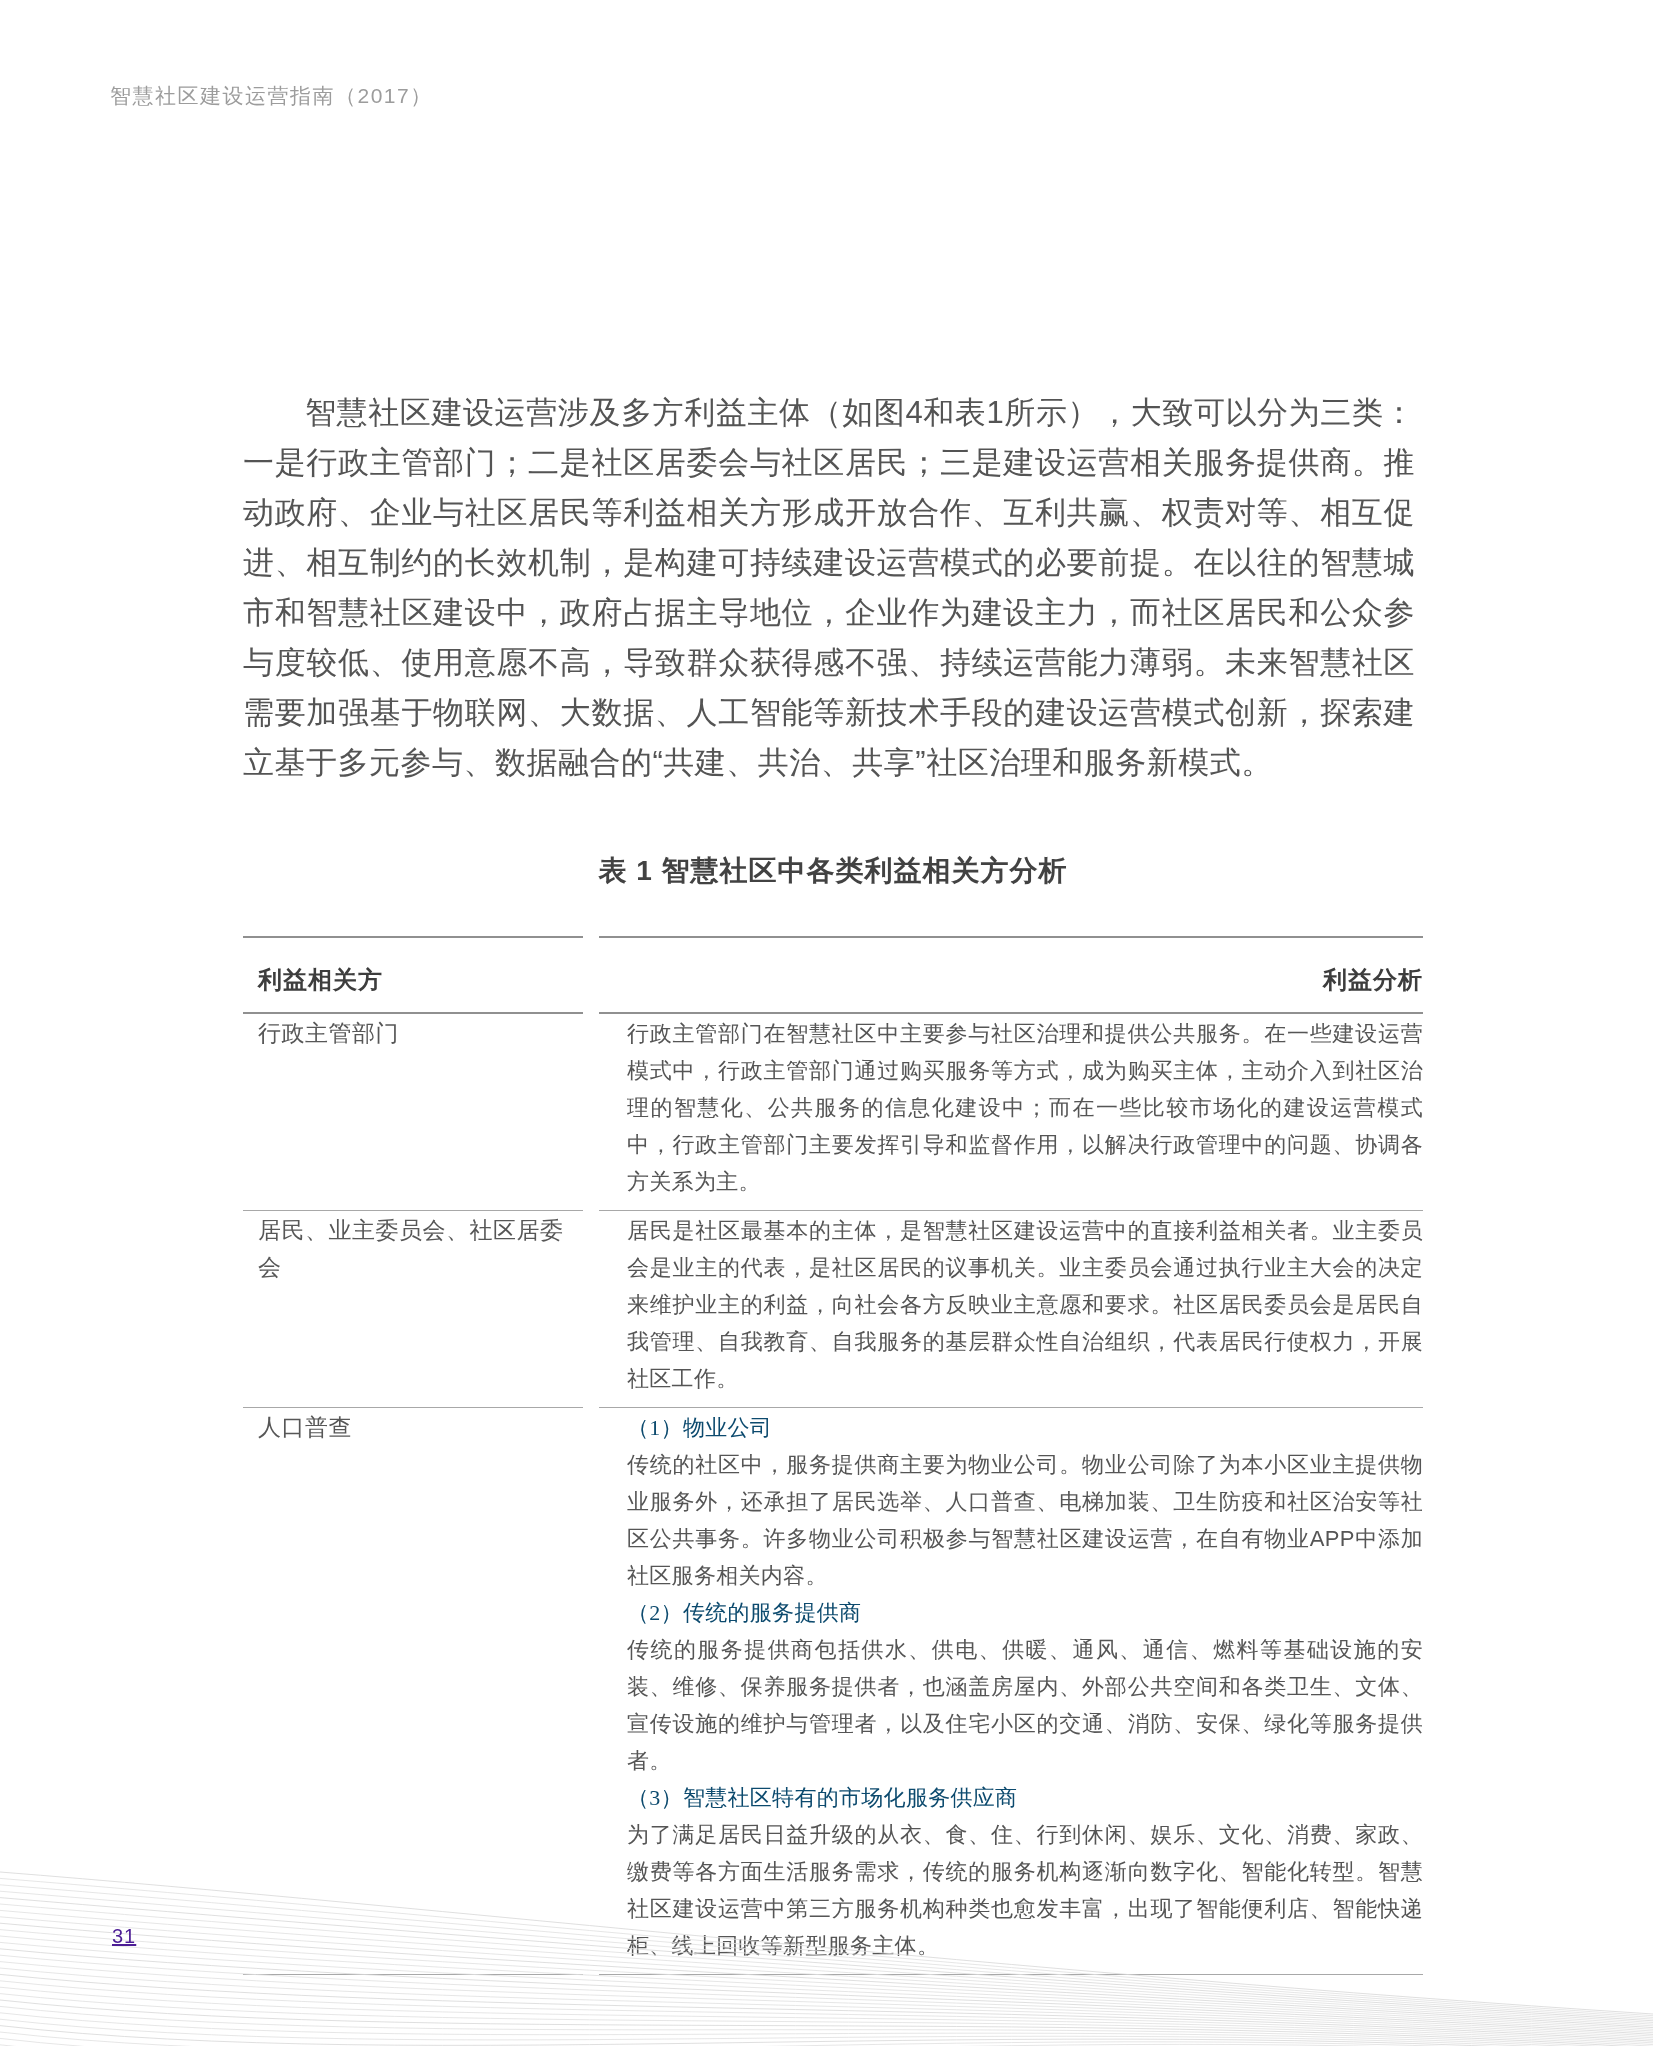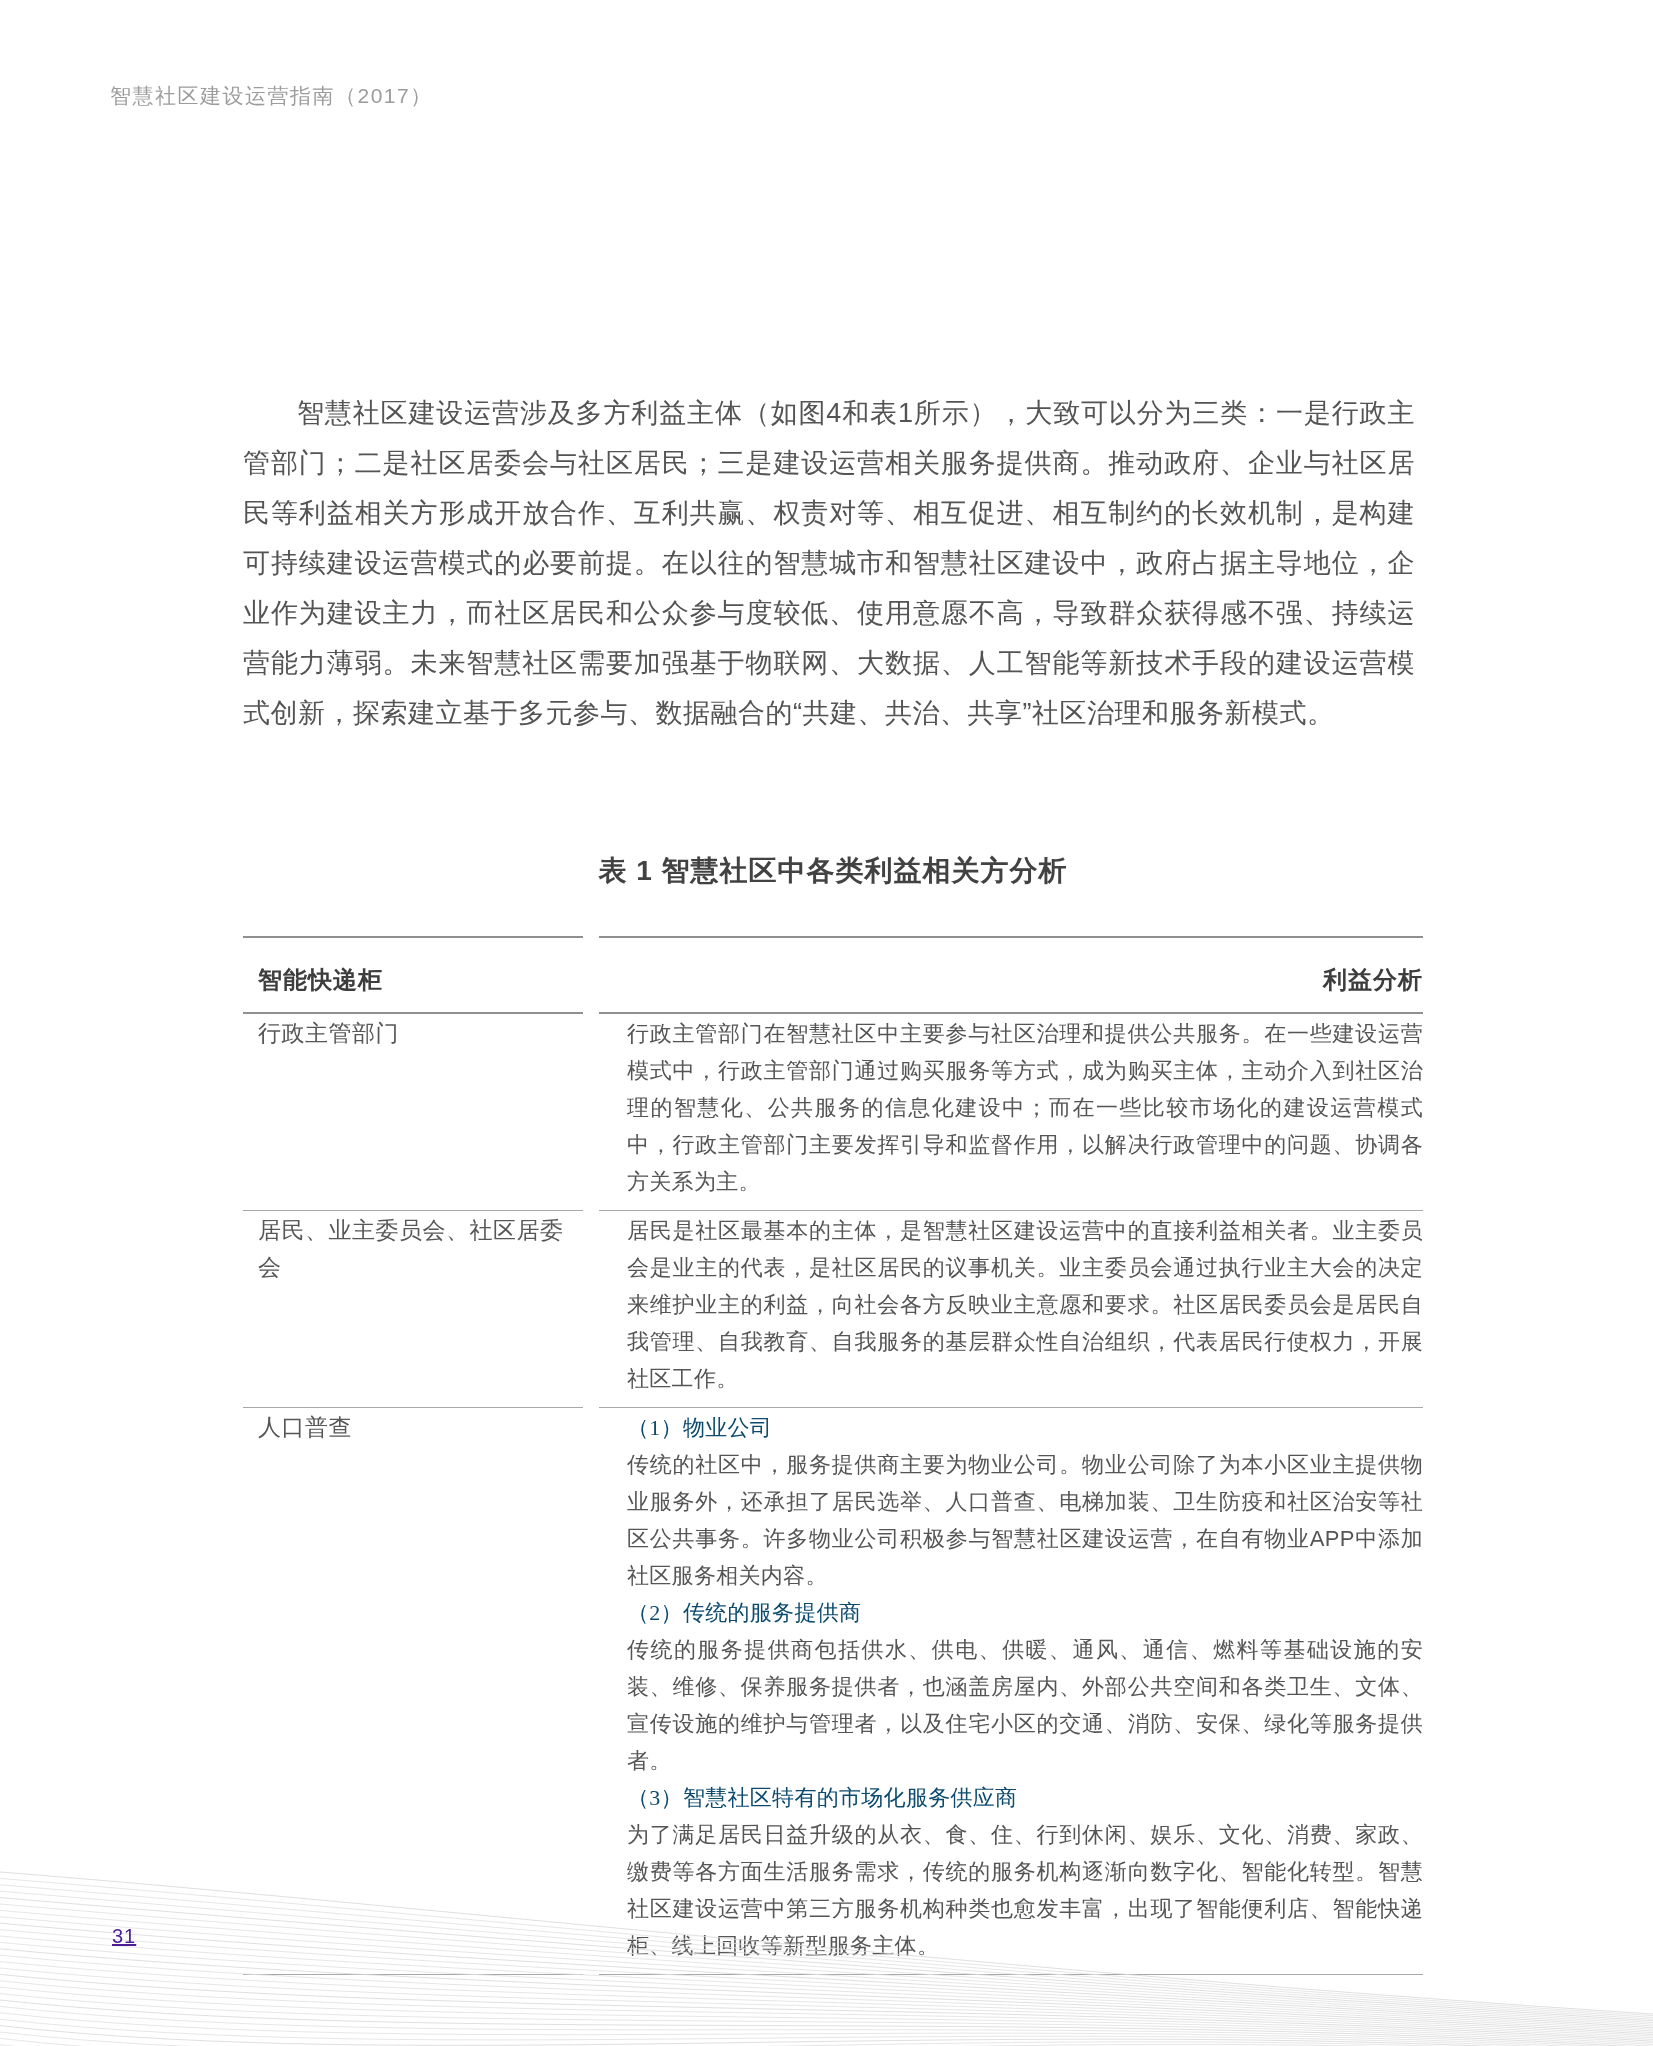--- a/index.html
+++ b/index.html
@@ -9,21 +9,21 @@
     position:relative;
     overflow:hidden;
     font-family:"Liberation Sans", sans-serif;
   }
   .doc-header{
     position:absolute;left:110px;top:82px;
     font-size:21px;color:#9c9c9c;letter-spacing:1.5px;
   }
   .body-paragraph{
     position:absolute;left:243px;top:388px;width:1172px;
-    font-size:27px;color:#545454;line-height:50px;
+    font-size:31px;color:#545454;line-height:50px;
     text-align:justify;text-indent:2em;letter-spacing:0.5px;
   }
   .table-title{
     position:absolute;left:243px;top:852px;width:1180px;
     text-align:center;font-size:28px;font-weight:bold;color:#424242;
     letter-spacing:1px;
   }
   .stake-table{
     position:absolute;left:243px;top:936px;width:1180px;
     display:grid;grid-template-columns:340px 16px 824px;
@@ -57,21 +57,21 @@
 </head>
 <body>
 
 <div class="doc-header">智慧社区建设运营指南（2017）</div>
 
 <div class="body-paragraph">智慧社区建设运营涉及多方利益主体（如图4和表1所示），大致可以分为三类：一是行政主管部门；二是社区居委会与社区居民；三是建设运营相关服务提供商。推动政府、企业与社区居民等利益相关方形成开放合作、互利共赢、权责对等、相互促进、相互制约的长效机制，是构建可持续建设运营模式的必要前提。在以往的智慧城市和智慧社区建设中，政府占据主导地位，企业作为建设主力，而社区居民和公众参与度较低、使用意愿不高，导致群众获得感不强、持续运营能力薄弱。未来智慧社区需要加强基于物联网、大数据、人工智能等新技术手段的建设运营模式创新，探索建立基于多元参与、数据融合的“共建、共治、共享”社区治理和服务新模式。</div>
 
 <div class="table-title">表 1 智慧社区中各类利益相关方分析</div>
 
 <div class="stake-table">
-  <div class="cell head-cell left">智能快递柜</div>
+  <div class="cell head-cell left">利益相关方</div>
   <div class="cell gutter head-gutter"></div>
   <div class="cell head-cell right">利益分析</div>
 
 <div class="cell row-cell label">行政主管部门</div>
     <div class="cell gutter"></div>
     <div class="cell row-cell analysis">
       <div>行政主管部门在智慧社区中主要参与社区治理和提供公共服务。在一些建设运营模式中，行政主管部门通过购买服务等方式，成为购买主体，主动介入到社区治理的智慧化、公共服务的信息化建设中；而在一些比较市场化的建设运营模式中，行政主管部门主要发挥引导和监督作用，以解决行政管理中的问题、协调各方关系为主。</div>
     </div>
     <div class="cell row-cell label row-sep">居民、业主委员会、社区居委会</div>
     <div class="cell gutter"></div>

